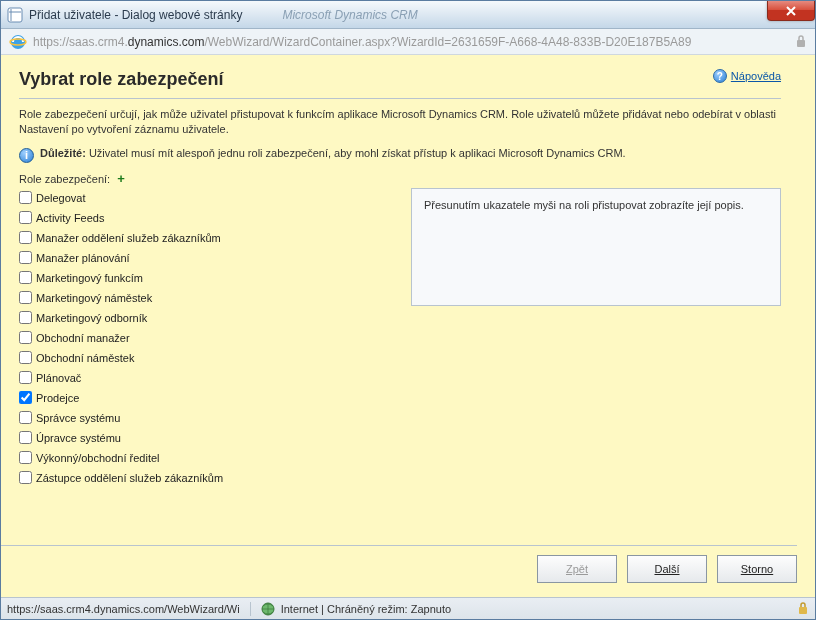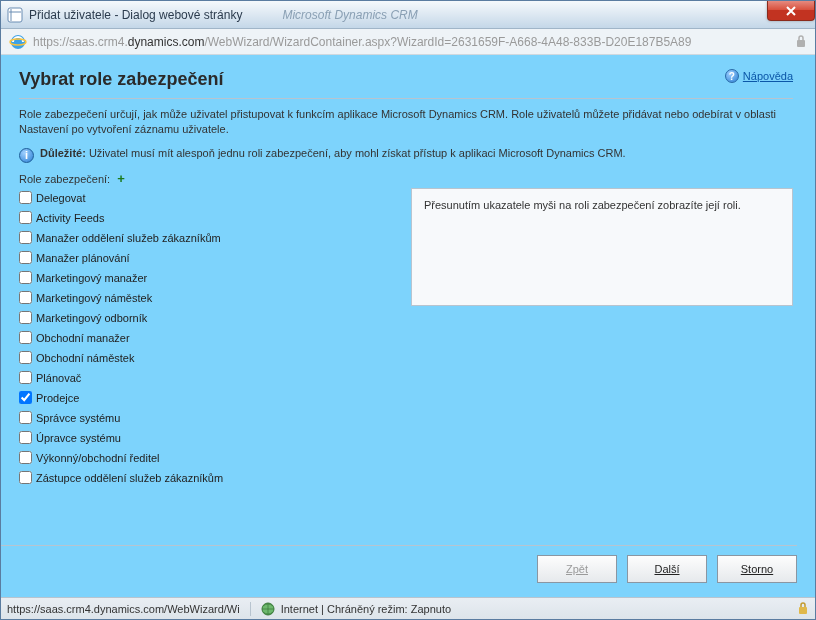--- a/index.html
+++ b/index.html
@@ -69,22 +69,22 @@
     font-size: 12px;
     color: #333;
     white-space: nowrap;
   }
   .urlbar .url .gray { color: #9a9a9a; }
   .urlbar .lock {
     margin-left: auto;
     color: #888;
   }
   .content {
-    padding: 14px 22px 0 18px;
-    background: #7dd3fc;
+    padding: 14px 34px 0 18px;
+    background: #fef9c3;
     height: calc(100% - 28px - 26px - 22px);
     position: relative;
   }
   .head-row {
     display: flex;
     justify-content: space-between;
     align-items: flex-start;
   }
   .page-title {
     font-size: 18px;
@@ -298,21 +298,21 @@
         <label class="role-item">
           <input type="checkbox" style="">
           <span>Manažer oddělení služeb zákazníkům</span>
         </label>
         <label class="role-item">
           <input type="checkbox" style="">
           <span>Manažer plánování</span>
         </label>
         <label class="role-item">
           <input type="checkbox" style="">
-          <span>Marketingový manažer</span>
+          <span>Marketingový funkcím</span>
         </label>
         <label class="role-item">
           <input type="checkbox" style="">
           <span>Marketingový náměstek</span>
         </label>
         <label class="role-item">
           <input type="checkbox" style="">
           <span>Marketingový odborník</span>
         </label>
         <label class="role-item">
@@ -341,21 +341,21 @@
         </label>
         <label class="role-item">
           <input type="checkbox" style="">
           <span>Výkonný/obchodní ředitel</span>
         </label>
         <label class="role-item">
           <input type="checkbox" style="">
           <span>Zástupce oddělení služeb zákazníkům</span>
         </label>
       </div>
-    <div class="desc-panel">Přesunutím ukazatele myši na roli zabezpečení zobrazíte její roli.</div>
+    <div class="desc-panel">Přesunutím ukazatele myši na roli přistupovat zobrazíte její popis.</div>
   </div>
 
   <div class="button-row">
     <div class="sep-line"></div>
     <div class="btn disabled">
       <span style="text-decoration:underline">Zpět</span>
     </div>
     <div class="btn">
       <span style="text-decoration:underline">Další</span>
     </div>

